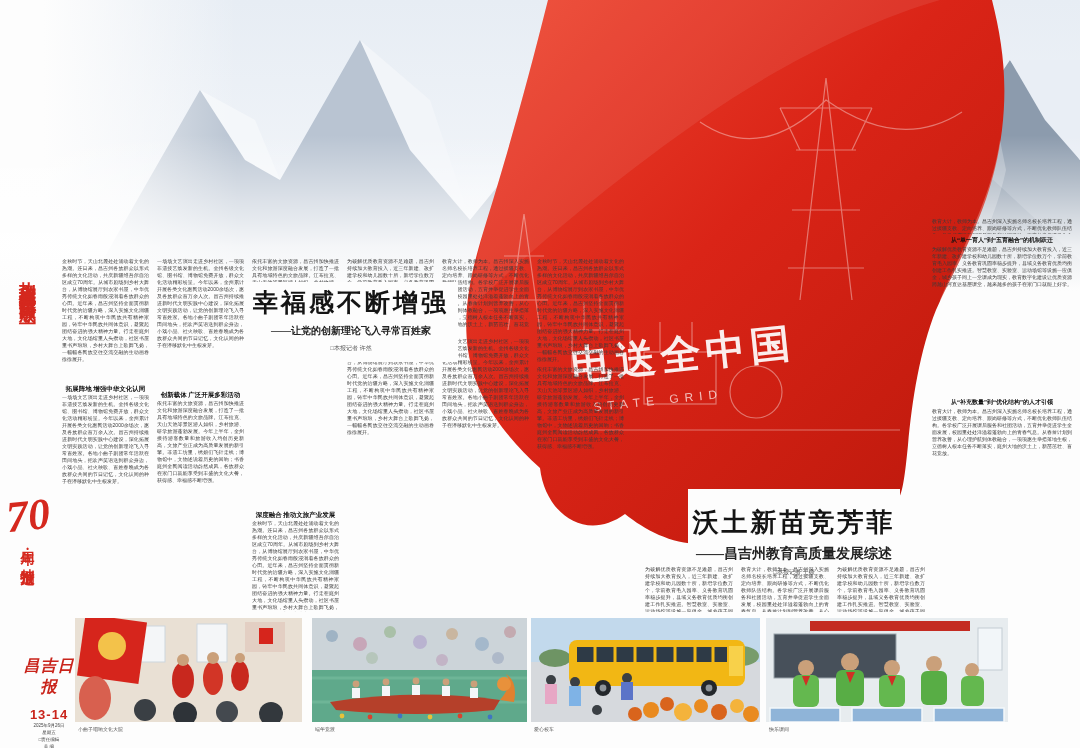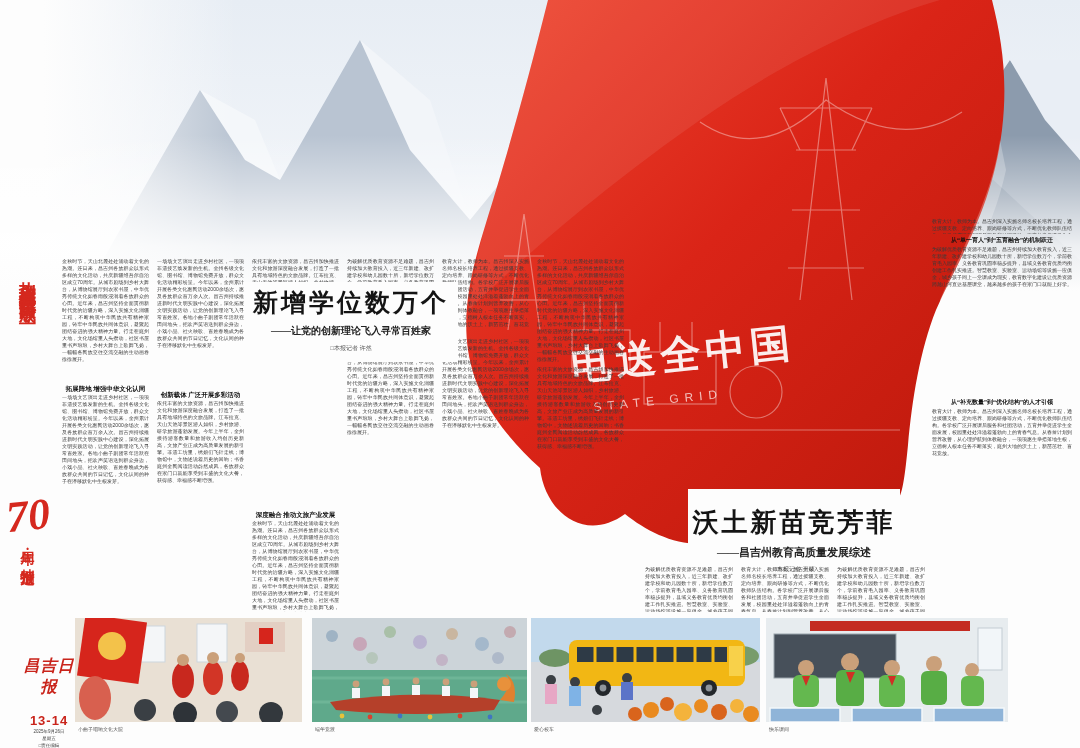--- a/index.html
+++ b/index.html
@@ -23,21 +23,21 @@
   .sh{font-weight:bold;font-size:6.5px;color:#111;text-align:center;margin:2px 0;
       font-family:"Liberation Serif",serif;white-space:nowrap;overflow:hidden;}
   
   .hblock{position:absolute;background:#fdfdfd;text-align:center;}
   .h1{font-family:"Liberation Serif","DejaVu Serif",serif;font-weight:900;color:#141414;letter-spacing:3px;}
   .hsub{font-weight:bold;color:#222;font-family:"Liberation Serif",serif;}
   .hby{color:#555;}
   
   .mast{position:absolute;left:16px;top:656px;width:66px;text-align:center;}
   .mname{color:#c9241b;font-size:16px;font-weight:900;font-style:italic;font-family:"Liberation Serif",serif;letter-spacing:1px;}
-  .mpage{color:#c9241b;font-size:13px;font-weight:bold;letter-spacing:1px;margin-top:15px;}
+  .mpage{color:#c9241b;font-size:13px;font-weight:bold;letter-spacing:1px;margin-top:9px;}
   .mline{font-size:4.5px;line-height:7px;color:#444;}
   
   .photo{position:absolute;top:618px;height:104px;overflow:hidden;background:#ddd;}
   .cap{position:absolute;top:726px;font-size:5px;color:#555;}
   svg{display:block;}
 </style>
 </head>
 <body>
 
 <div class="page">
@@ -130,28 +130,28 @@
       <p>教育大计，教师为本。昌吉州深入实施名师名校长培养工程，通过援疆支教、定向培养、跟岗研修等方式，不断优化教师队伍结构。各学校广泛开展课后服务和社团活动，五育并举促进学生全面发展，校园里处处洋溢着蓬勃向上的青春气息。从春蕾计划到营养改善，从心理护航到体教融合，一项项惠生举措落地生根，立德树人根本任务不断落实，庭州大地的沃土上，新苗茁壮、百花竞放。</p>
       <p>一场场文艺演出走进乡村社区，一项项非遗技艺焕发新的生机。全州各级文化馆、图书馆、博物馆免费开放，群众文化活动精彩纷呈。今年以来，全州累计开展各类文化惠民活动2000余场次，惠及各族群众百万余人次。昌吉州持续推进新时代文明实践中心建设，深化拓展文明实践活动，让党的创新理论飞入寻常百姓家。各地小曲子剧团常年活跃在田间地头，把欢声笑语送到群众身边，小戏小品、社火秧歌、百姓春晚成为各族群众共同的节日记忆，文化认同的种子在潜移默化中生根发芽。</p>
     </div>
     <div class="tcol" style="left:475px;top:0;width:87px;height:354px;">
       <p>金秋时节，天山北麓处处涌动着文化的热潮。连日来，昌吉州各族群众以形式多样的文化活动，共庆新疆维吾尔自治区成立70周年。从城市剧场到乡村大舞台，从博物馆展厅到农家书屋，中华优秀传统文化如春雨般浸润着各族群众的心田。近年来，昌吉州坚持全面贯彻新时代党的治疆方略，深入实施文化润疆工程，不断构筑中华民族共有精神家园，铸牢中华民族共同体意识，凝聚起团结奋进的强大精神力量。行走在庭州大地，文化场馆里人头攒动，社区书屋里书声琅琅，乡村大舞台上歌舞飞扬，一幅幅各民族交往交流交融的生动画卷徐徐展开。</p>
       <p>依托丰富的文旅资源，昌吉州加快推进文化和旅游深度融合发展，打造了一批具有地域特色的文旅品牌。江布拉克、天山天池等景区游人如织，乡村旅游、研学旅游蓬勃发展。今年上半年，全州接待游客数量和旅游收入均创历史新高，文旅产业正成为高质量发展的新引擎。非遗工坊里，绣娘们飞针走线；博物馆中，文物述说着历史的回响；书香庭州全民阅读活动蔚然成风，各族群众在家门口就能享受到丰盛的文化大餐，获得感、幸福感不断增强。</p>
     </div>
   </div>
 
   <div class="hblock" style="left:244px;top:282px;width:214px;height:76px;padding-top:4px;">
-    <div class="h1" style="font-size:25px;">新增学位数万个</div>
+    <div class="h1" style="font-size:25px;">幸福感不断增强</div>
     <div class="hsub" style="font-size:10px;margin-top:5px;">——让党的创新理论飞入寻常百姓家</div>
     <div class="hby" style="font-size:6px;margin-top:6px;">□本报记者 许然</div>
   </div>
 
   <div class="hblock" style="left:688px;top:489px;width:212px;height:70px;padding-top:16px;">
     <div class="h1" style="font-size:26px;">沃土新苗竞芳菲</div>
-    <div class="hsub" style="font-size:11px;margin-top:5px;">——昌吉州教育高质量发展综述</div>
+    <div class="hsub" style="font-size:14px;margin-top:5px;">——昌吉州教育高质量发展综述</div>
     <div class="hby" style="font-size:6px;margin-top:5px;">□本报记者 王硕</div>
   </div>
 
   <div class="abs" style="left:645px;top:566px;width:280px;height:46px;">
     <div class="tcol" style="left:0;top:0;width:88px;height:46px;">
       <p>为破解优质教育资源不足难题，昌吉州持续加大教育投入，近三年新建、改扩建学校和幼儿园数十所，新增学位数万个，学前教育毛入园率、义务教育巩固率稳步提升，县域义务教育优质均衡创建工作扎实推进。智慧教室、实验室、运动场馆等设施一应俱全，城乡孩子同上一堂课成为现实，教育数字化建设让优质资源跨越山河直达基层课堂，越来越多的孩子在家门口就能上好学。</p>
     </div>
     <div class="tcol" style="left:96px;top:0;width:88px;height:46px;">
       <p>教育大计，教师为本。昌吉州深入实施名师名校长培养工程，通过援疆支教、定向培养、跟岗研修等方式，不断优化教师队伍结构。各学校广泛开展课后服务和社团活动，五育并举促进学生全面发展，校园里处处洋溢着蓬勃向上的青春气息。从春蕾计划到营养改善，从心理护航到体教融合，一项项惠生举措落地生根，立德树人根本任务不断落实，庭州大地的沃土上，新苗茁壮、百花竞放。</p>
     </div>

